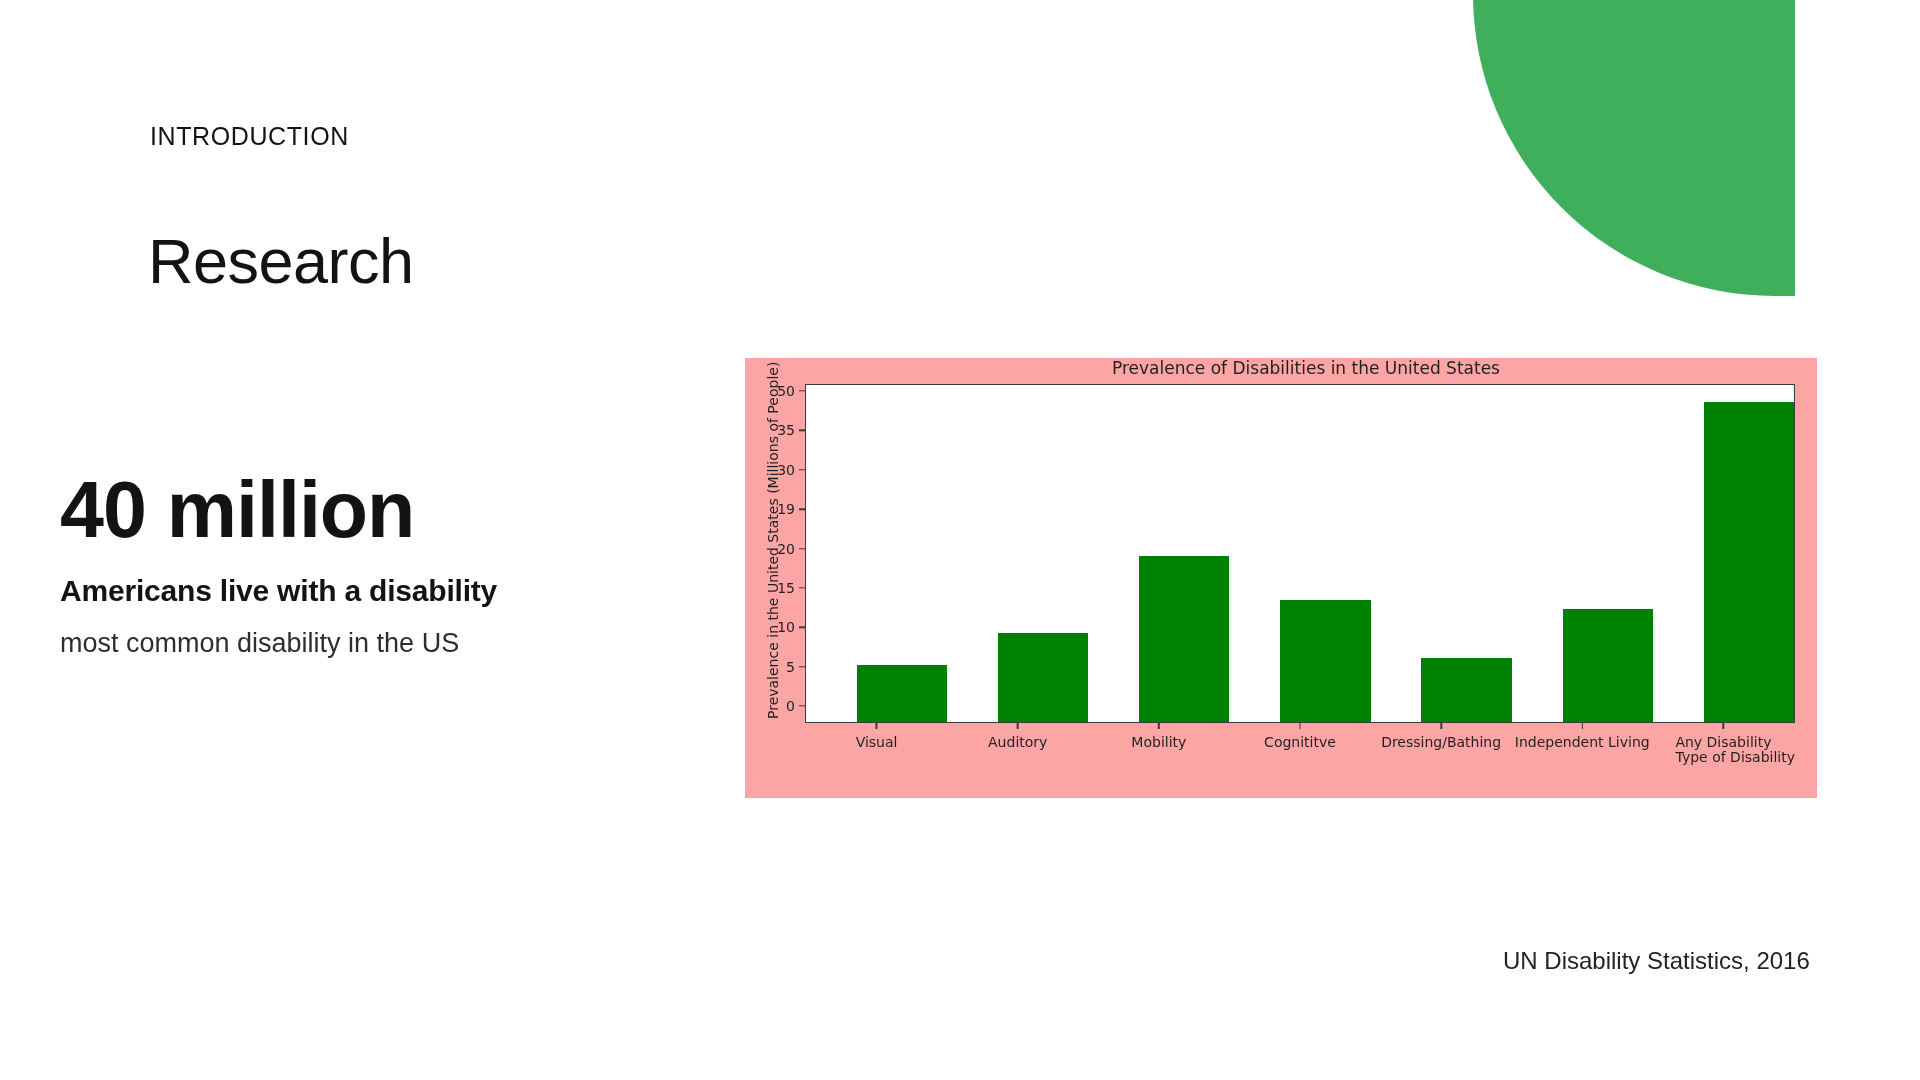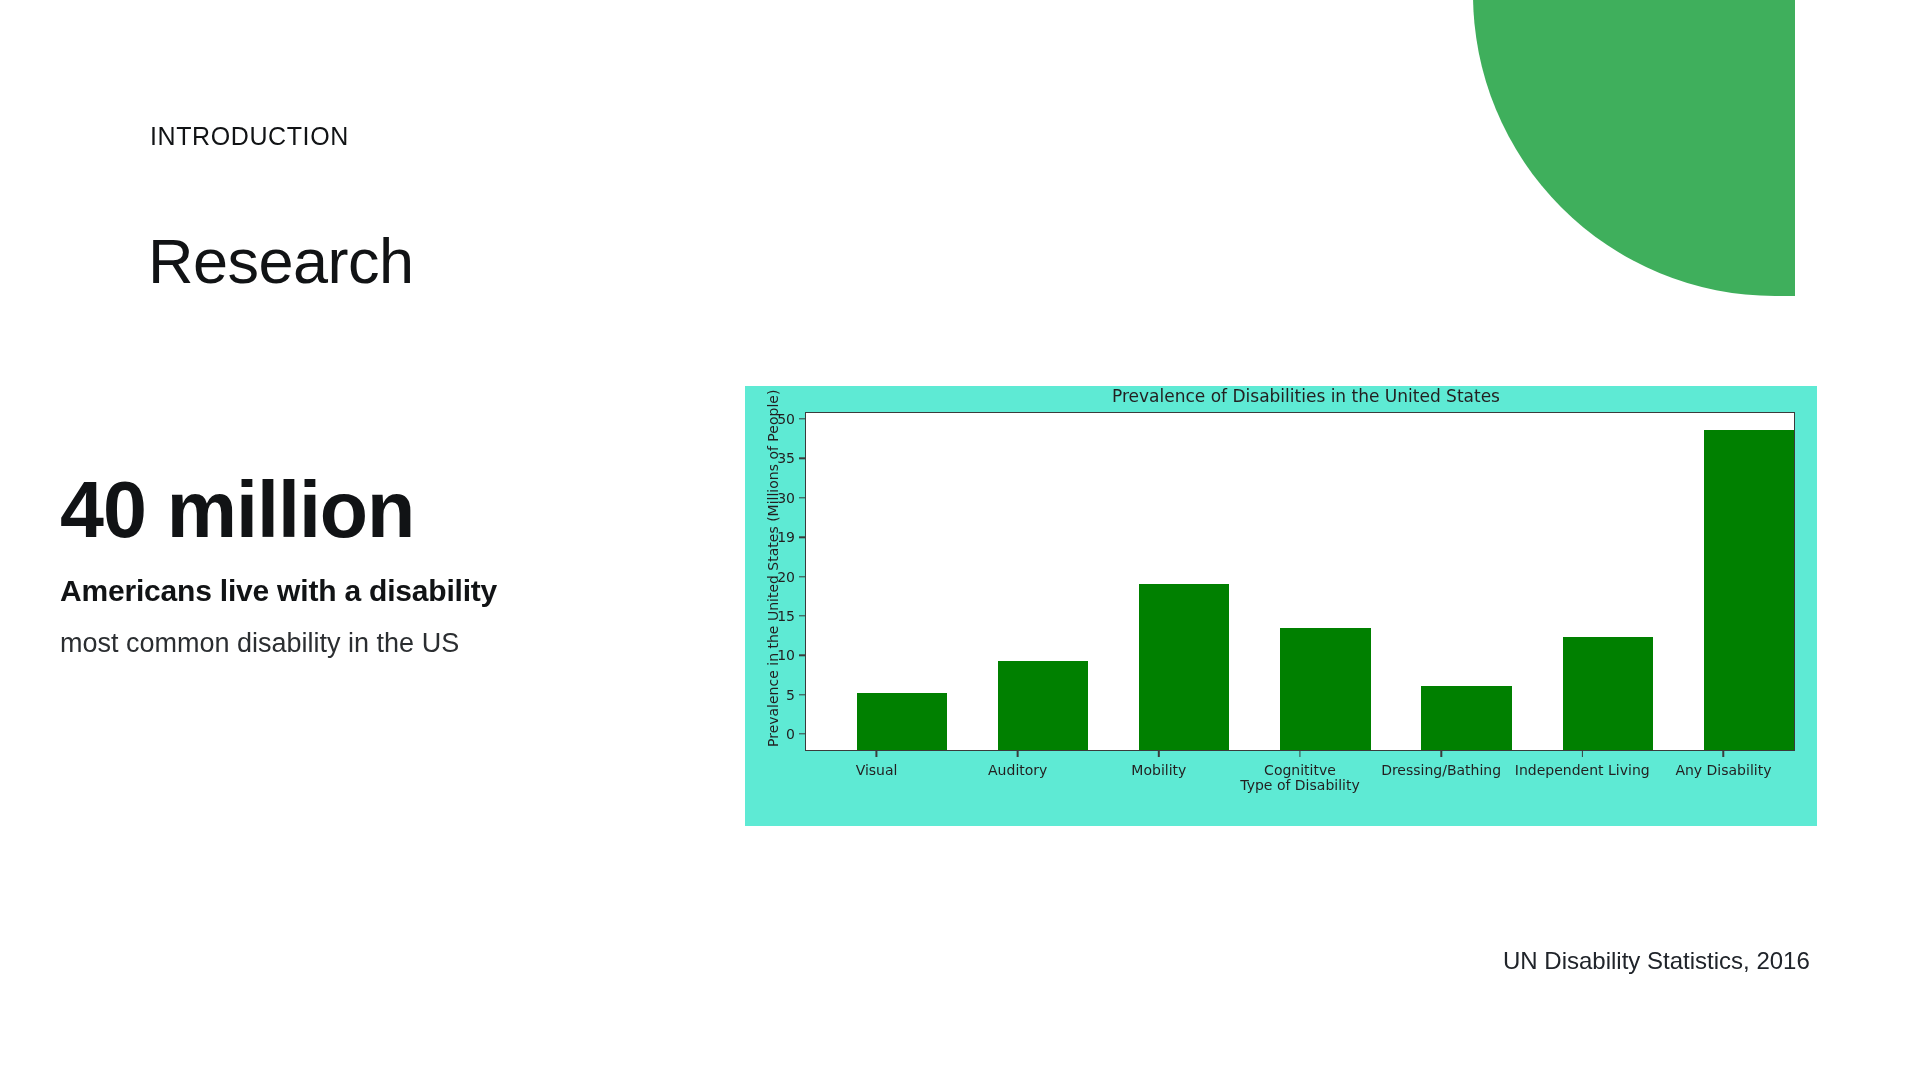--- a/index.html
+++ b/index.html
@@ -87,22 +87,21 @@
     font-weight: 400;
   }
 
   
   #chart-figure {
     position: absolute;
     left: 745px;
     top: 358px;
     width: 1072px;
     height: 440px;
-    background: #5eead4;
-    margin-top: 28px;
+    background: #fca5a5;
   }
   #chart-title {
     position: absolute;
     left: 0;
     top: 0;
     width: 1072px;
     text-align: center;
     font-size: 17px;
     color: #231f20;
     font-family: "DejaVu Sans", sans-serif;
@@ -187,21 +186,21 @@
     width: 1.4px;
     height: 7px;
     background: #3b3b3b;
     transform: translateX(-50%);
   }
   #x-axis-label {
     position: absolute;
     left: 60px;
     top: 391px;
     width: 990px;
-    text-align: center;
+    text-align: right;
     font-size: 14px;
     color: #231f20;
     font-family: "DejaVu Sans", sans-serif;
   }
 </style>
 </head>
 <body>
 
 <div id="slide">
 

